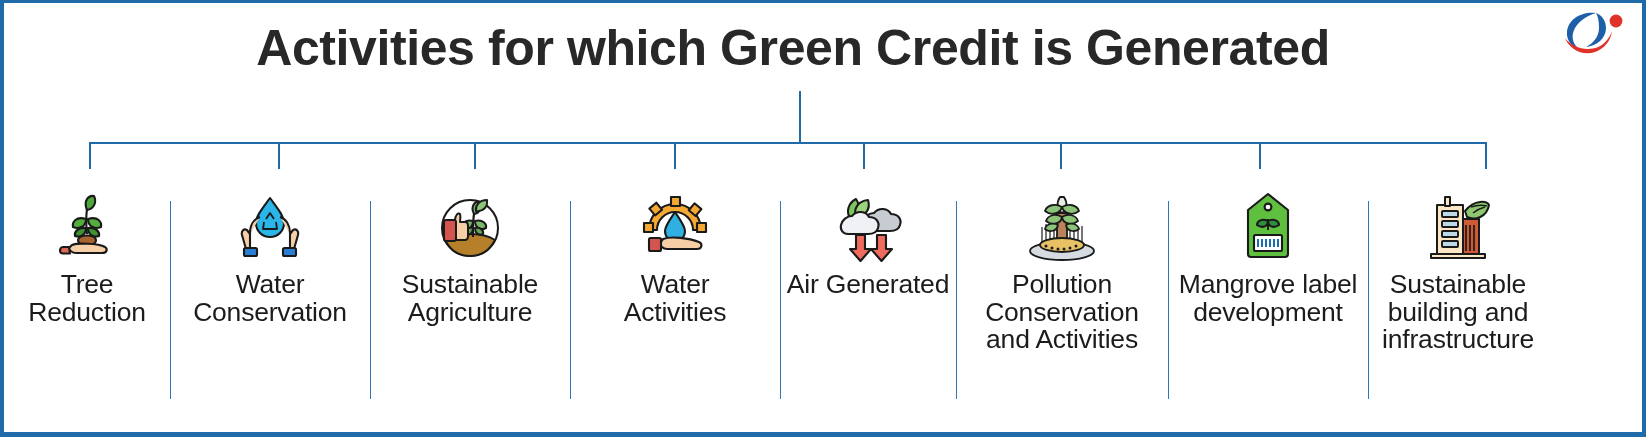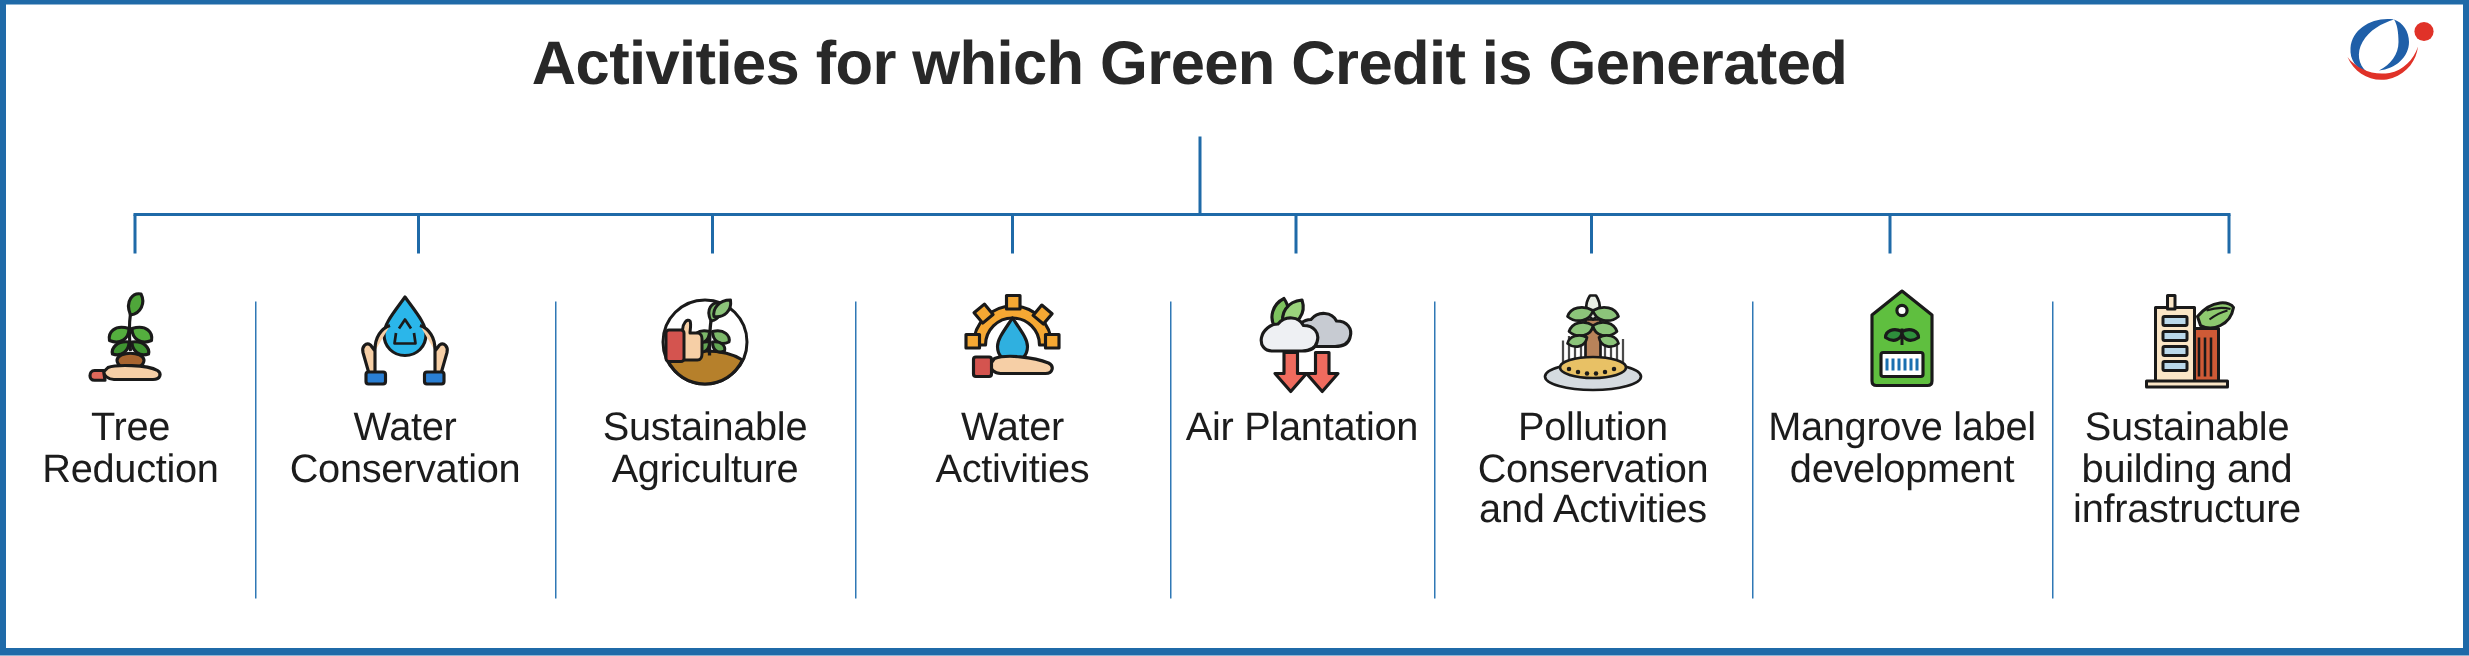--- a/index.html
+++ b/index.html
@@ -19,21 +19,21 @@
     border-top:3px solid #1f6aa8;
     border-bottom:5px solid #1f6aa8;
     overflow:hidden;
   }
   
   #title{
     position:absolute;
     left:0; right:0; top:16px;
     text-align:center;
     padding-right:60px;
-    font-size:41px;
+    font-size:50px;
     font-weight:bold;
     color:#282828;
     letter-spacing:-0.4px;
     font-family:"Liberation Sans", sans-serif;
     white-space:nowrap;
   }
   
   #logo{
     position:absolute;
     right:16px; top:4px;
@@ -236,21 +236,21 @@
             <path d="M30 8 C22 12 20 21 24 27 C32 26 36 17 30 8 Z" fill="#7dc35e"></path>
             <path d="M42 9 C32 10 27 18 30 26 C39 26 45 18 42 9 Z" fill="#9ad37c"></path>
             <path d="M48 22 C53 16 62 17 65 23 C72 23 76 28 74 34 C73 38 69 40 64 40 L44 40 C39 40 36 36 37 31 C38 26 43 22 48 22 Z" fill="#c7cbd2"></path>
             <path d="M26 25 C31 19 40 20 43 26 C50 26 54 31 52 37 C51 41 47 43 42 43 L22 43 C17 43 14 39 15 34 C16 29 21 25 26 25 Z" fill="#eef0f3"></path>
             <path d="M30 44 L39 44 L39 58 L45 58 L34.5 70 L24 58 L30 58 Z" fill="#ef6b5e"></path>
             <path d="M51 44 L60 44 L60 58 L66 58 L55.5 70 L45 58 L51 58 Z" fill="#ef6b5e"></path>
           </g>
         </svg>
       </div>
       <div class="label">
-        <div>Air Plantation</div>
+        <div>Air Generated</div>
       </div>
     </div>
 
     <div class="col c5">
       <div class="icon-wrap">
         <svg width="92" height="72" viewBox="0 0 92 72">
           <g stroke="#1a1a1a" stroke-width="1.8" stroke-linejoin="round">
             <ellipse cx="46" cy="60" rx="32" ry="9" fill="#d5dbe0"></ellipse>
             <g fill="none" stroke="#4a4a4a" stroke-width="1.5">
               <path d="M26 36 L26 56 M30 33 L30 56 M34 37 L34 56 M38 35 L38 56"></path>

